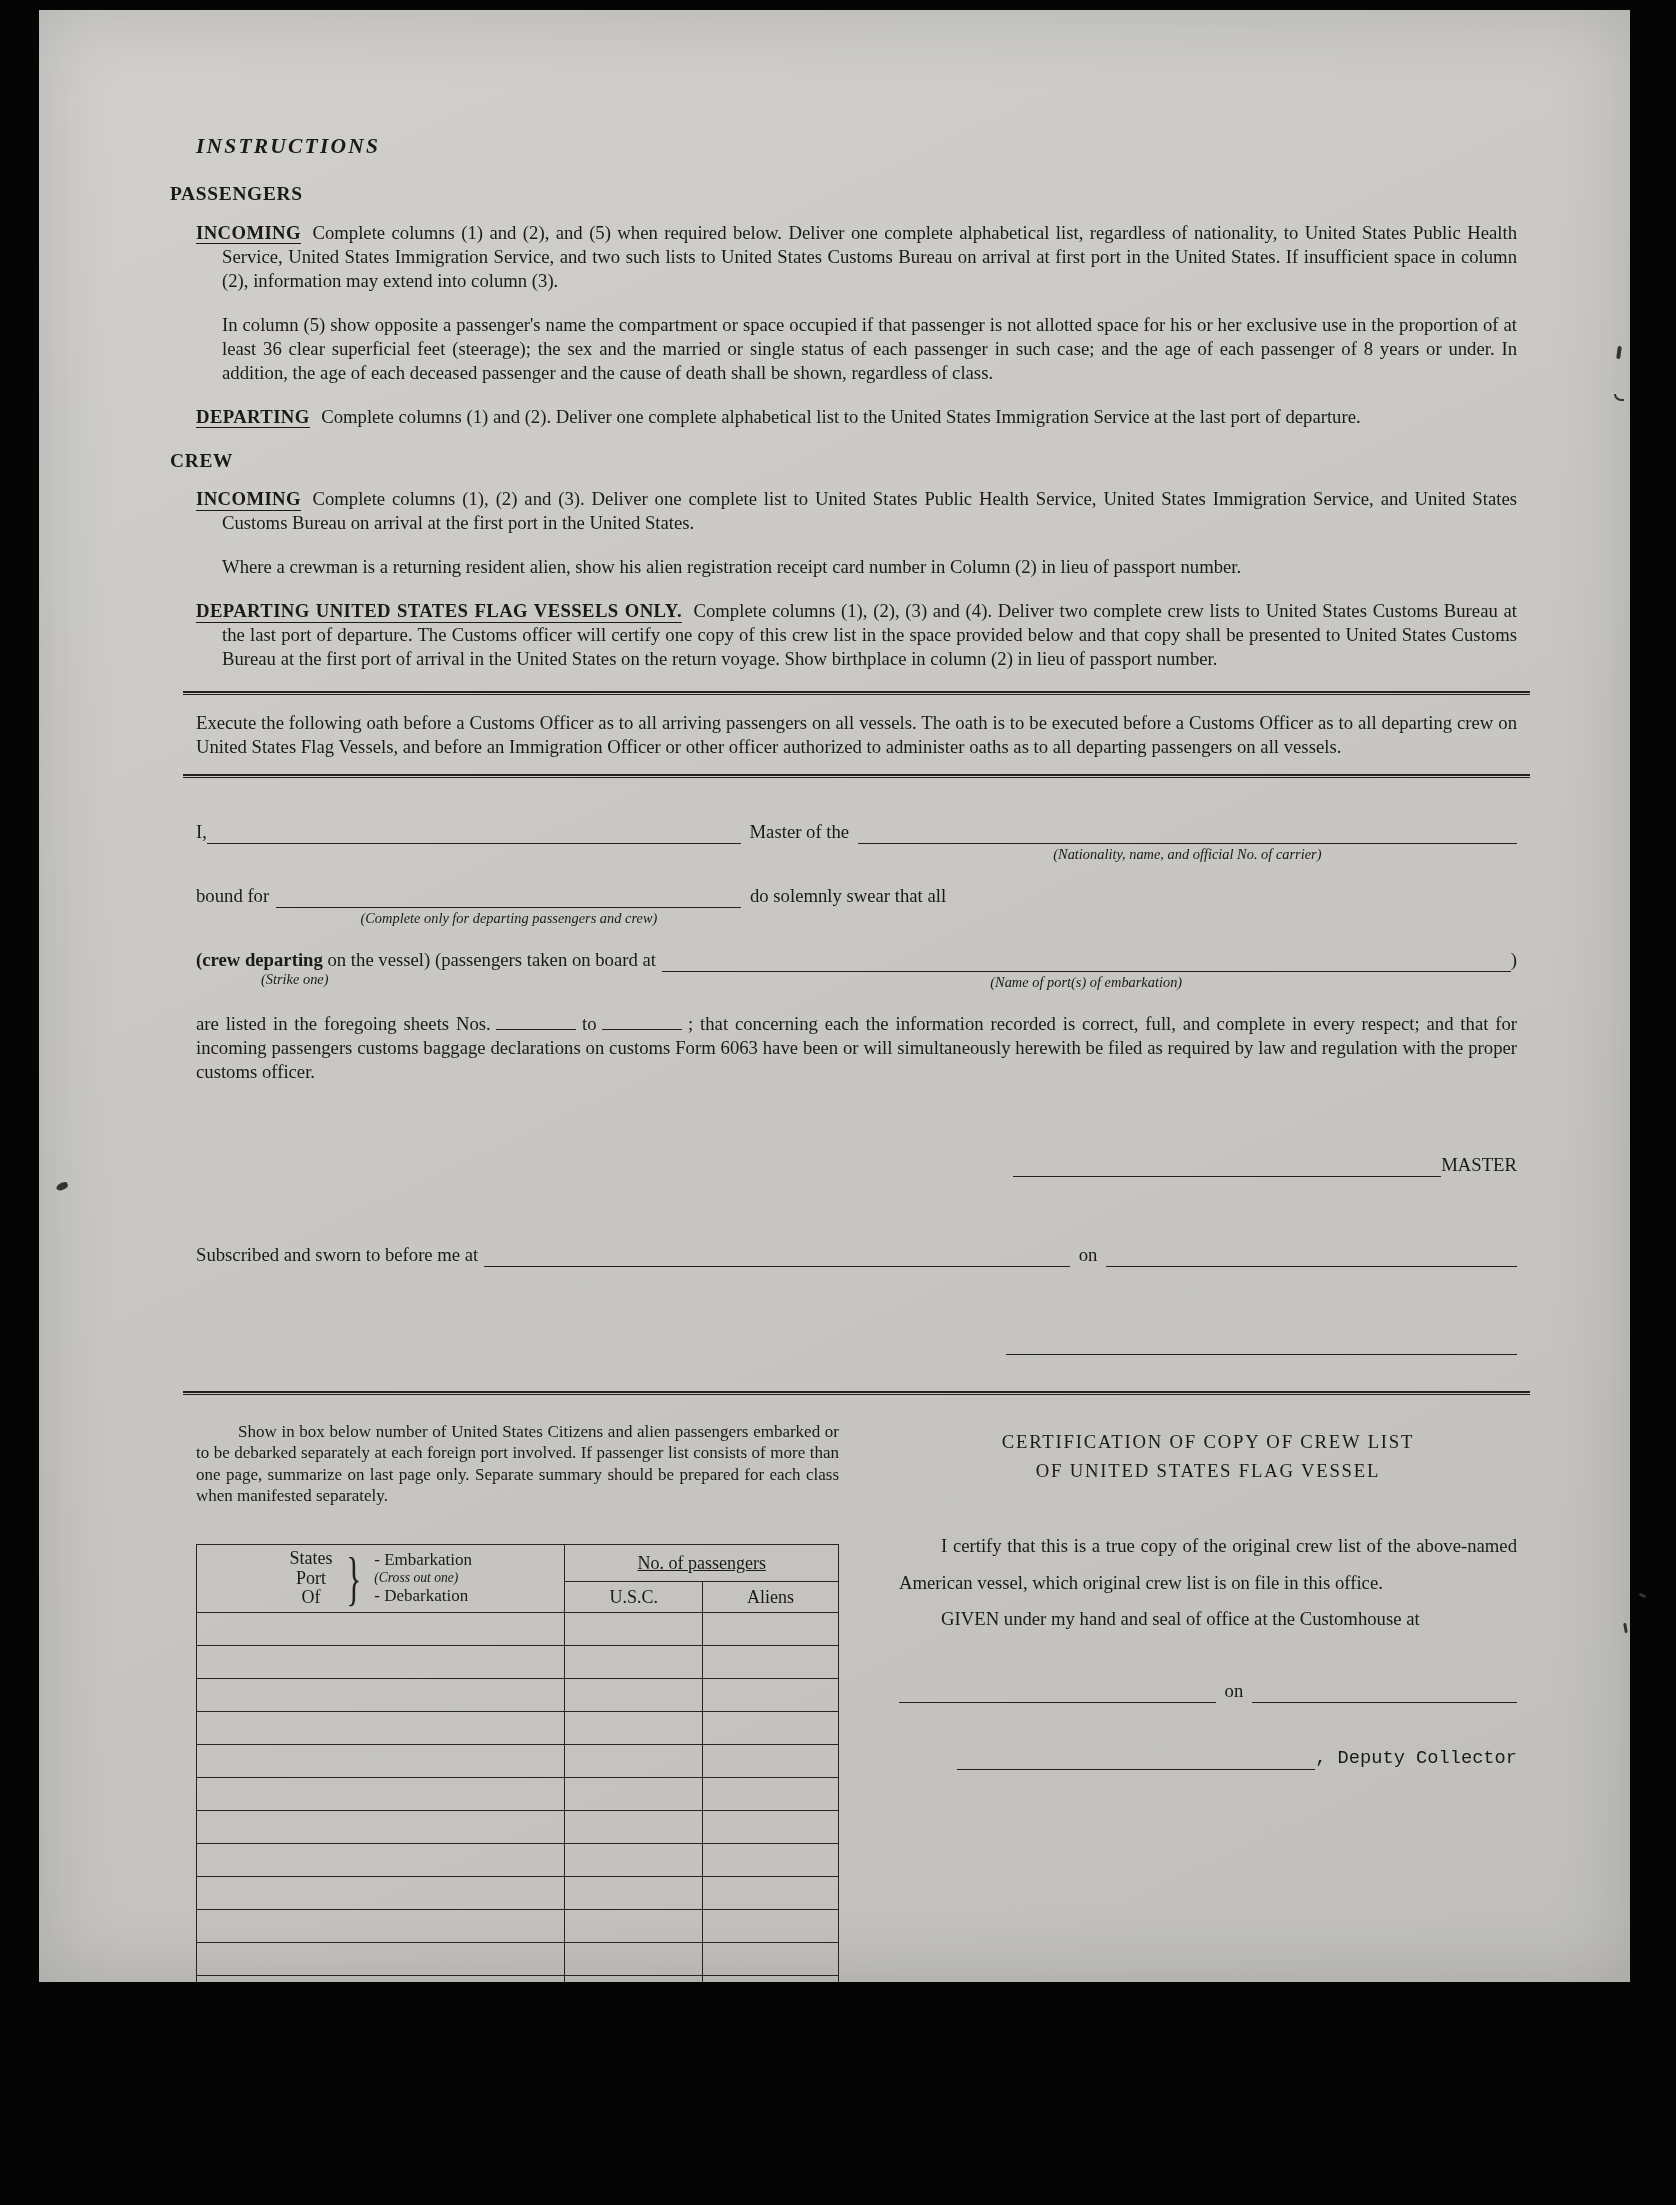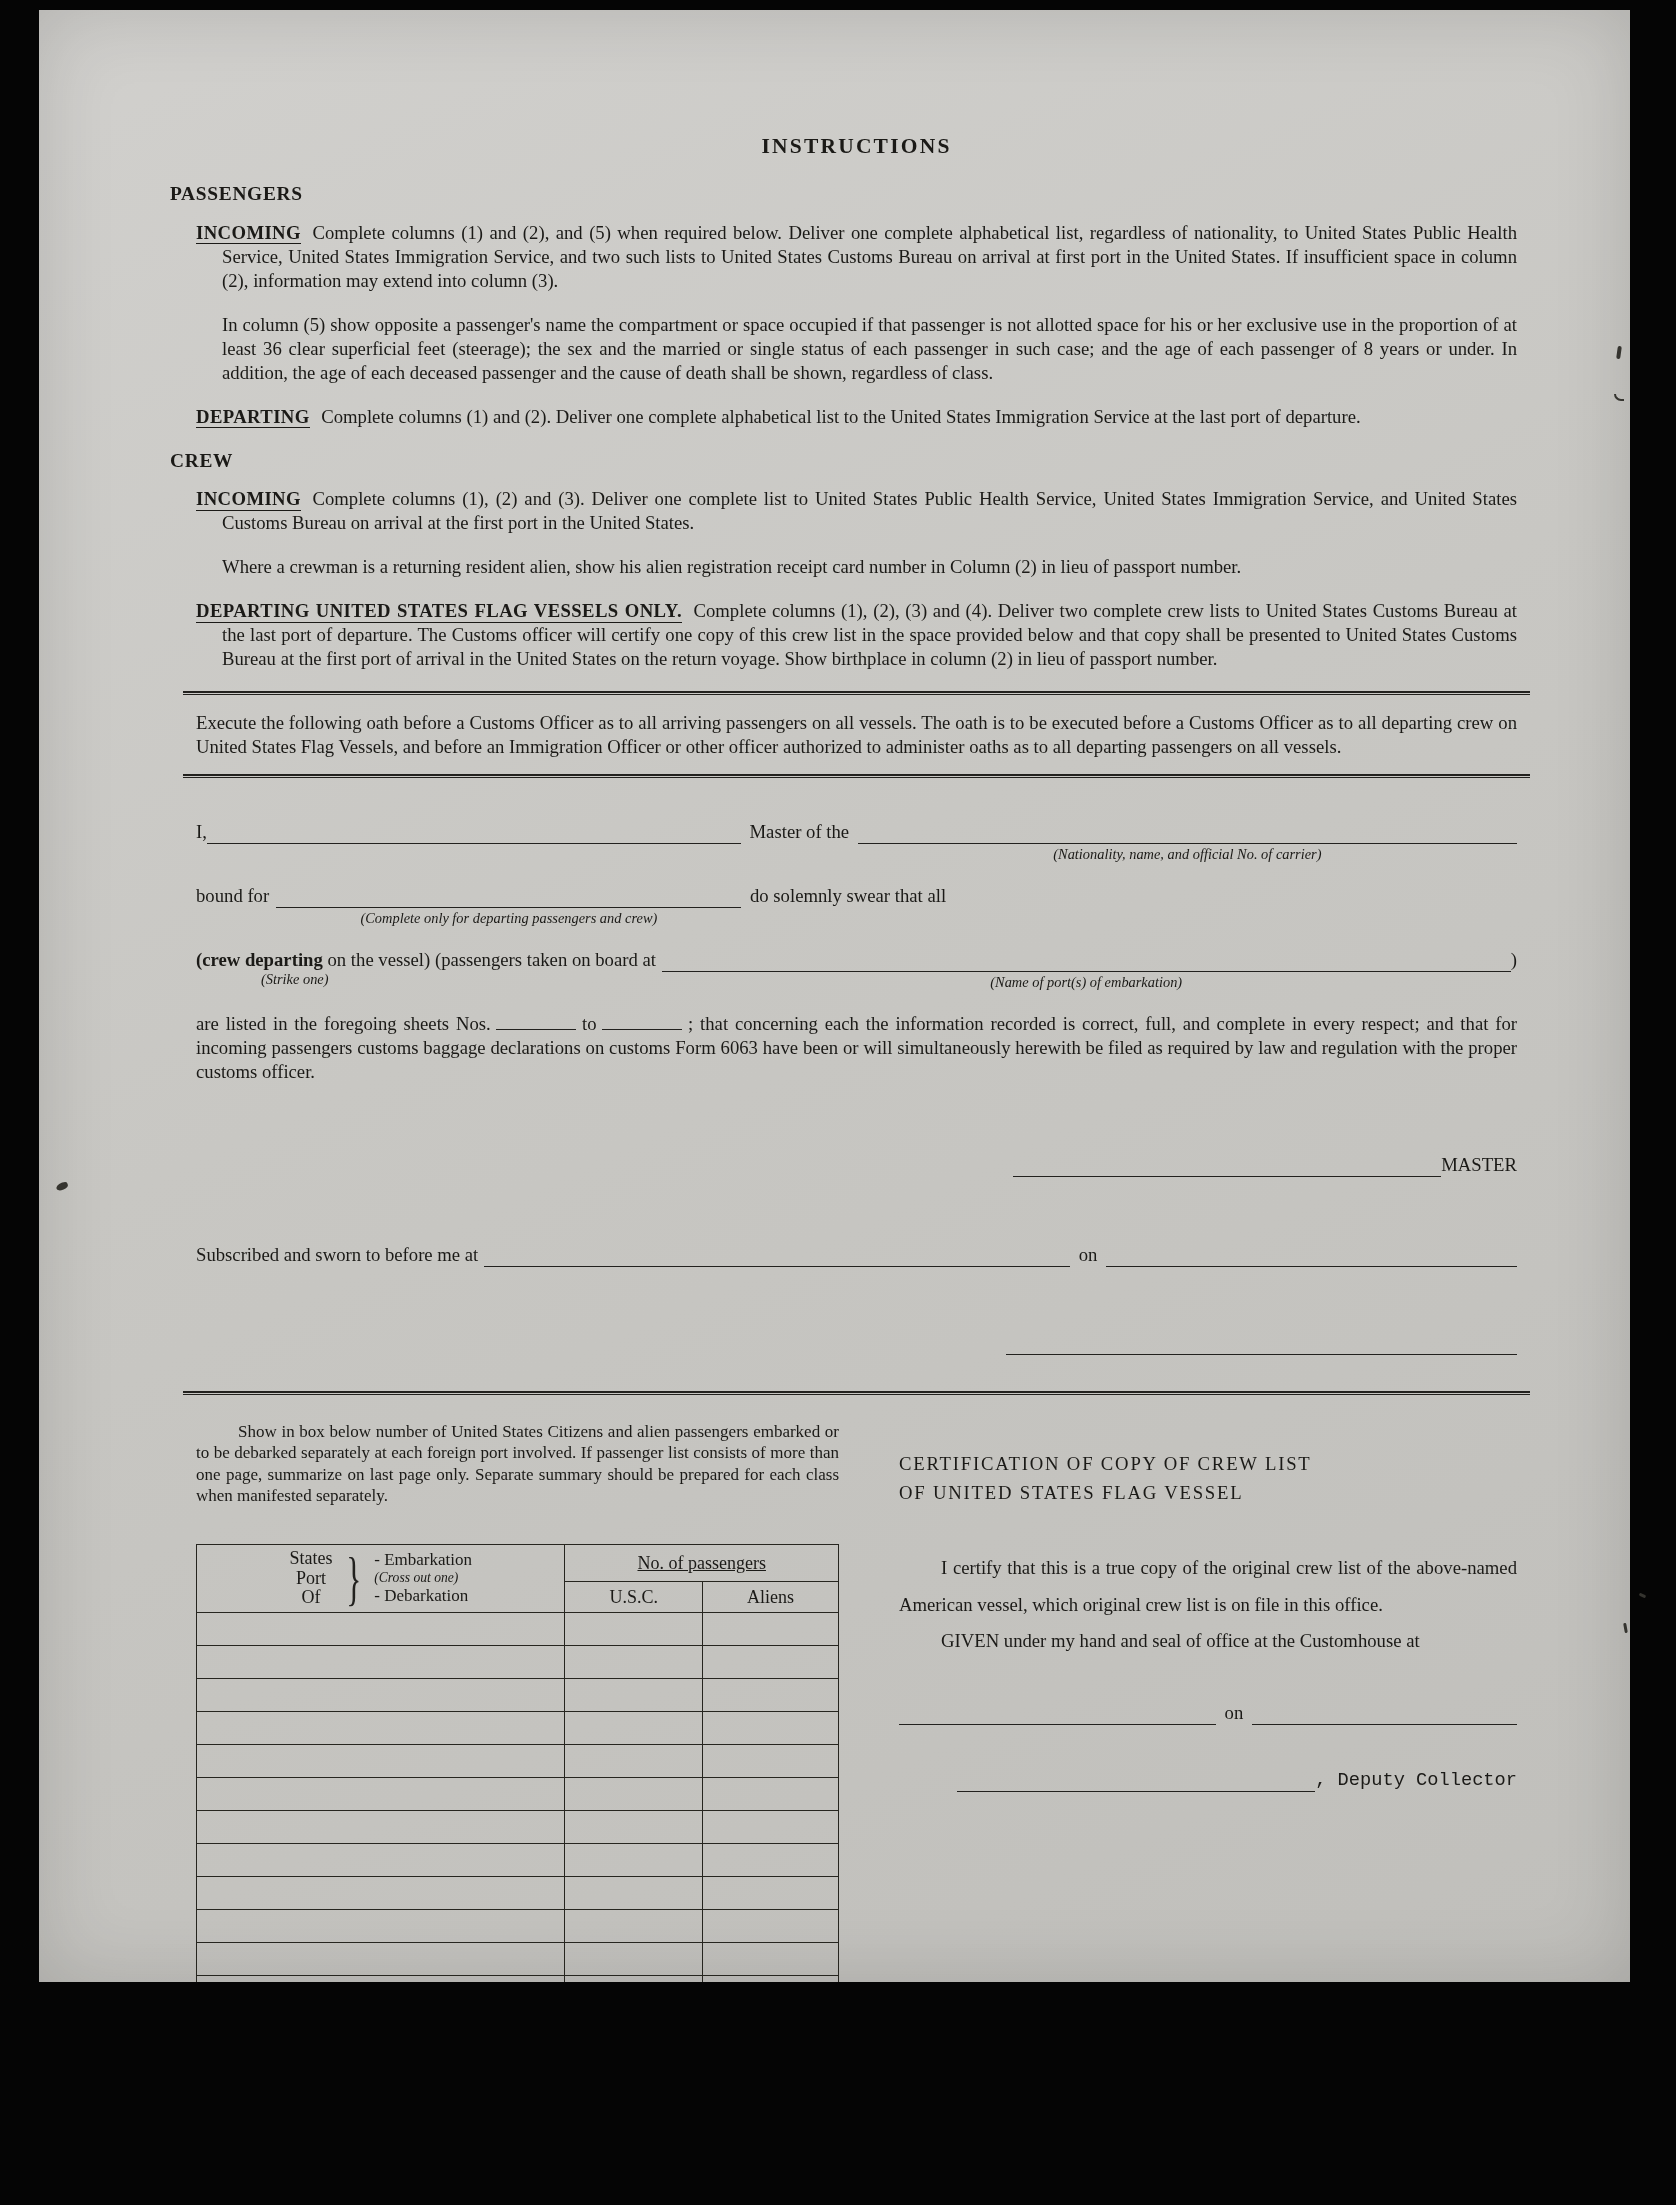--- a/index.html
+++ b/index.html
@@ -17,21 +17,21 @@
     width: 1591px; height: 1972px;
     background: linear-gradient(155deg, #d1d0cd 0%, #c8c7c3 45%, #c0bfbb 100%);
     box-shadow: inset 0 0 79px rgba(0,0,0,0.14);
   }
   .content {
     position: relative; height: 100%;
     padding: 124px 113px 0 157px;
     font-size: 18.7px; line-height: 24px;
     overflow: hidden;
   }
-  h1.title { text-align: center; font-size: 21.5px; font-weight: bold; letter-spacing: 2.2px; margin-bottom: 24.4px; }
+  h1.title { text-align: left; font-size: 21.5px; font-weight: bold; letter-spacing: 2.2px; margin-bottom: 24.4px; font-style: italic; }
   h2.sec { font-size: 19.4px; font-weight: bold; letter-spacing: 0.7px; margin-left: -26px; margin-bottom: 14.4px; }
   p.hang { padding-left: 26px; text-indent: -26px; text-align: justify; margin-bottom: 20px; }
   p.indent { margin-left: 26px; text-align: justify; margin-bottom: 20px; }
   span.lead {
     font-weight: bold; letter-spacing: 0.4px;
     border-bottom: 1.4px solid #1b1a17; padding-bottom: 0.7px;
     margin-right: 11.5px; white-space: nowrap;
   }
   .double-rule { height: 4.3px; border-top: 2.2px solid #22211e; border-bottom: 1.4px solid #22211e; margin: 2.9px -13px 0 -13px; }
   .oath-note { text-align: justify; margin: 16px 0 14.4px 0; }
@@ -66,21 +66,21 @@
   .port-table td.cell { height: 33px; }
   .hdr-left-inner { display: flex; align-items: center; justify-content: center; gap: 7.2px; padding: 4.3px 2.9px; }
   .fp { text-align: center; font-size: 18px; line-height: 19.4px; }
   .brace { font-size: 57px; line-height: 50px; font-weight: 100; transform: scale(.55, 1.05); color: #22211e; }
   .embark-stack { text-align: left; font-size: 17px; line-height: 18px; }
   .crossout { font-style: italic; font-size: 13.6px; }
   .pass-hdr { text-align: center; font-size: 18px; height: 34px; text-decoration: underline; }
   .sub-hdr { text-align: center; font-size: 18px; height: 29px; }
   .total-cell { padding-left: 16px; font-size: 18.7px; height: 33px; }
 
-  .cert-head { font-size: 18.7px; letter-spacing: 1.8px; line-height: 29px; margin-top: 28px; margin-bottom: 42px; }
+  .cert-head { text-align: center; font-size: 18.7px; letter-spacing: 1.8px; line-height: 29px; margin-top: 6px; margin-bottom: 42px; }
   .cert-certify { line-height: 37px; text-indent: 42px; text-align: justify; margin-bottom: 5.7px; }
   .cert-given { text-indent: 42px; margin-bottom: 48px; }
   .cert-on-row { display: flex; align-items: flex-end; margin-bottom: 43px; }
   .cert-deputy-row { display: flex; justify-content: flex-end; align-items: flex-end; font-family: Liberation Mono, monospace; }
 
   .artifact { position: absolute; background: #35342f; }
 </style>
 </head>
 <body>
 

